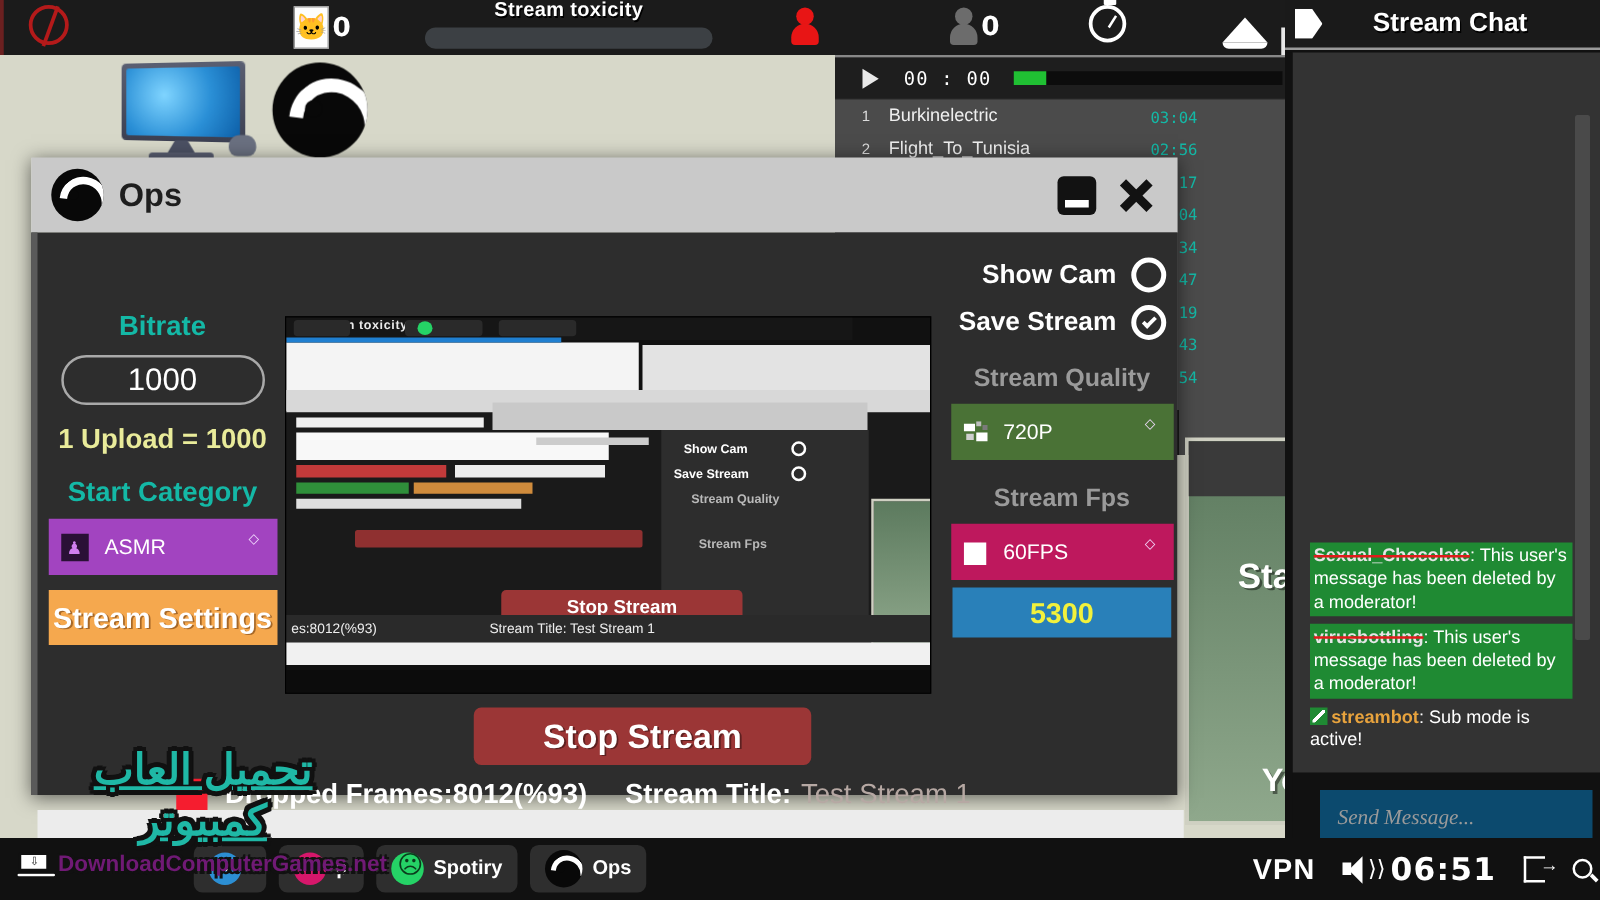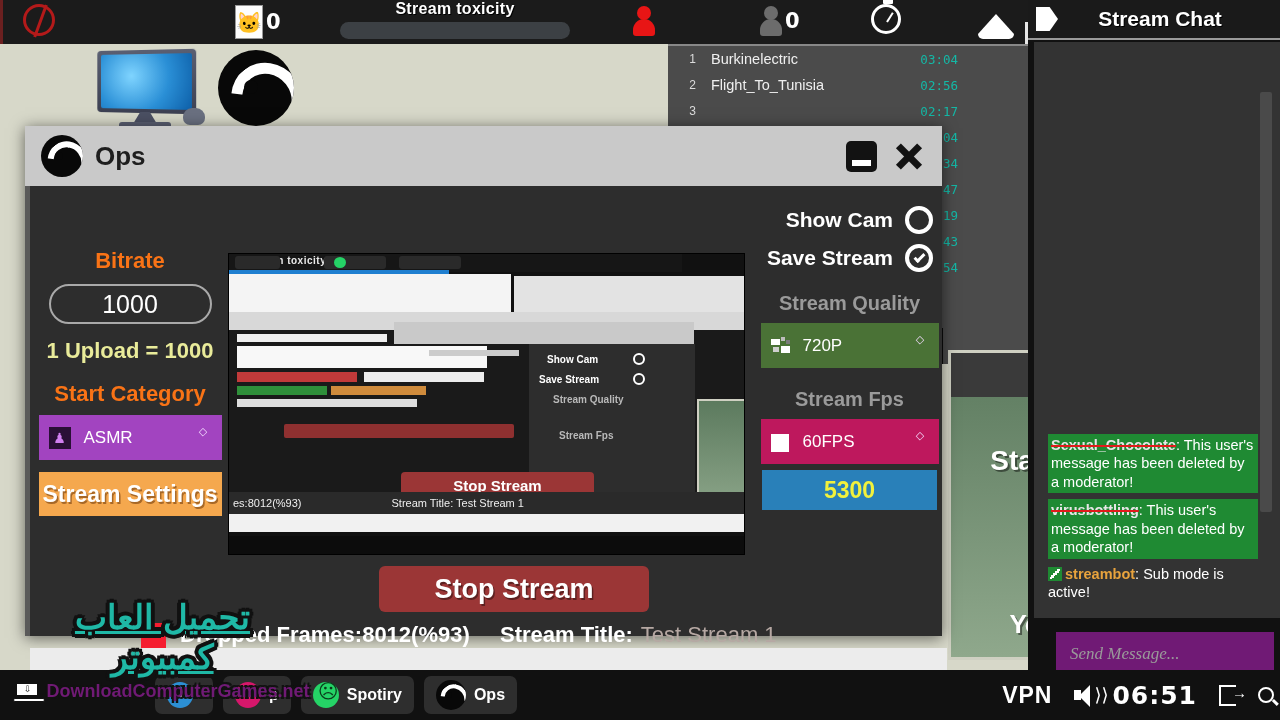--- a/index.html
+++ b/index.html
@@ -230,21 +230,21 @@
     position:relative; height:450px; background:#2d2d2d;
     border-left:5px solid #5a5a5a;
   }
 
   
   #ops-left {
     position:absolute; left:0; top:0; width:200px; height:100%;
     display:flex; flex-direction:column; align-items:center;
   }
   .lbl-dim {
-    color:#f97316; font-size:22px; font-weight:bold; margin-top:0;
+    color:#14b8a6; font-size:22px; font-weight:bold; margin-top:0;
     font-family:"Liberation Sans", sans-serif;
   }
   #bitrate-label { margin-top:62px; }
   #bitrate-box {
     margin-top:10px; width:163px; height:40px; border:2px solid #a9a9a9;
     border-radius:20px; display:flex; align-items:center; justify-content:center;
     color:#fff; font-size:25px; background:#2d2d2d;
   }
   #upload-eq {
     margin-top:14px; color:#e9eb9a; font-size:22px; font-weight:bold;
@@ -421,21 +421,21 @@
   .mod-badge {
     display:inline-block; width:14px; height:14px; background:#1f8a33;
     vertical-align:-2px; margin-right:3px; position:relative;
   }
   .mod-badge::after {
     content:""; position:absolute; left:2px; top:2px; width:10px; height:10px;
     background: linear-gradient(135deg, transparent 40%, #fff 40%, #fff 60%, transparent 60%);
   }
   #chat-input {
     position:absolute; left:28px; bottom:14px; width:218px; height:44px;
-    background:#701a75; display:flex; align-items:center; padding-left:14px;
+    background:#0c4a6e; display:flex; align-items:center; padding-left:14px;
   }
   #chat-input span {
     color:#9a9a9a; font-size:17px; font-style:italic;
     font-family:"Liberation Serif", serif;
   }
   #chat-left-edge {
     position:absolute; left:0; top:42px; width:6px; height:648px; background:#111;
   }
 
   
@@ -576,20 +576,27 @@
           <div class="scr"></div>
         </div>
       <div class="stand"></div>
         <div class="base"></div>
         <div class="mouse"></div>
     </div>
     <div class="ops-logo"></div>
   </div>
 
   <div id="player">
+    <div id="player-ctl">
+      <div class="play-tri"></div>
+      <div class="ply-time">00 : 00</div>
+      <div class="ply-track">
+        <div class="ply-fill"></div>
+      </div>
+    </div>
     <div class="tracklist">
       <div class="trk">
         <span class="no">1</span>
         <span class="nm">Burkinelectric</span>
         <span class="tm">03:04</span>
       </div>
       <div class="trk">
         <span class="no">2</span>
         <span class="nm">Flight_To_Tunisia</span>
         <span class="tm">02:56</span>

